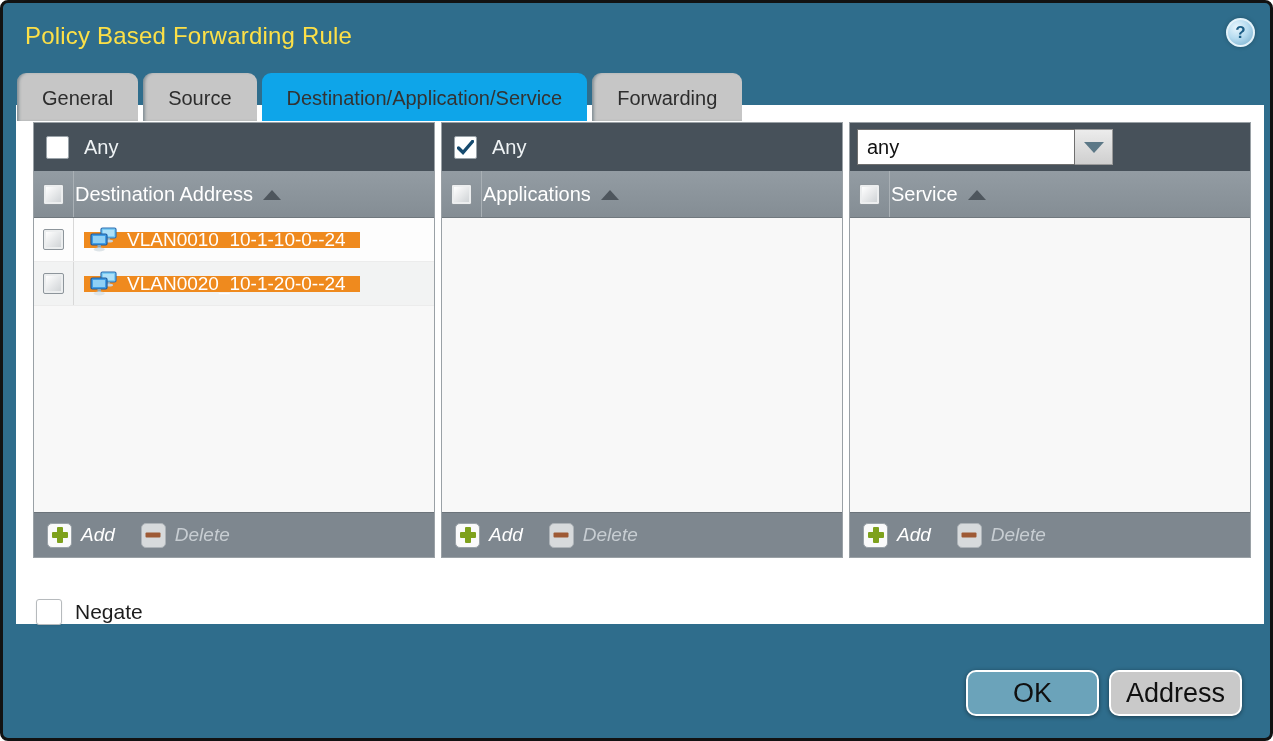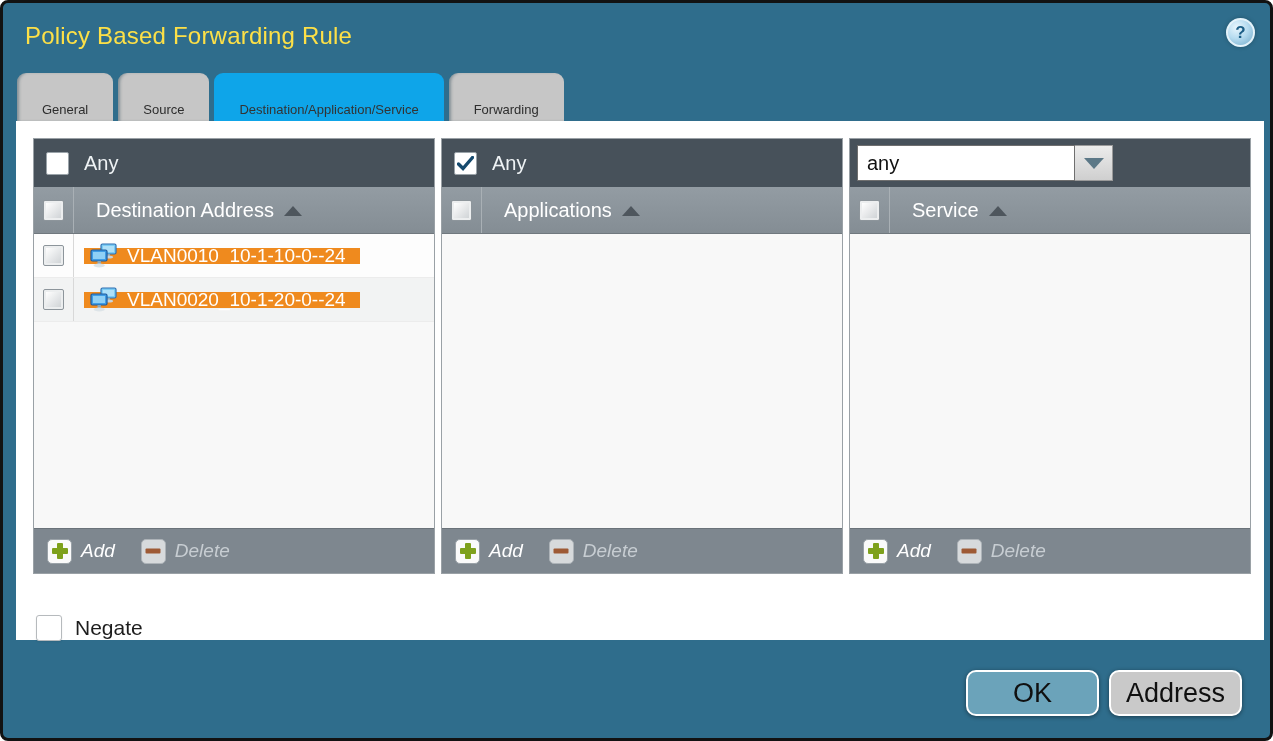--- a/index.html
+++ b/index.html
@@ -27,29 +27,29 @@
     display:flex; align-items:center; justify-content:center;
     box-shadow:0 0 4px rgba(0,0,0,.25);
     cursor:pointer;
   }
 
   
   .tabs { position:absolute; left:14px; top:70px; height:48px; display:flex; gap:5px; z-index:2; }
   .tab {
     background:#c6c6c6; color:#2d2d2d;
     border-radius:9px 9px 0 0;
-    padding:12px 25px; line-height:50px; font-size:13px;
+    padding:0 25px; line-height:50px; font-size:20px;
     box-shadow:inset 3px 0 3px -1px rgba(10,42,60,.35);
     cursor:pointer; white-space:nowrap;
   }
   .tab.active { background:#0ea5e9; color:#333; box-shadow:none; }
 
   
   .panel {
-    position:absolute; left:13px; top:118px; width:1248px; height:519px;
+    position:absolute; left:13px; top:102px; width:1248px; height:519px;
     background:#ffffff; z-index:1;
   }
 
   .columns { position:absolute; left:17px; top:17px; display:flex; gap:6px; }
   .col {
     width:402px; height:436px;
     border:1px solid #9aa1a6;
     display:flex; flex-direction:column;
     background:#f8f8f8;
   }
@@ -83,21 +83,21 @@
     background:linear-gradient(#939ca3,#848d94);
     border-bottom:1px solid #70787e;
     display:flex; align-items:center;
     color:#ffffff; font-size:20px;
   }
   .head-cb-cell {
     width:40px; height:100%; flex:0 0 40px;
     display:flex; align-items:center; justify-content:center;
     border-right:1px solid #a9b0b5;
   }
-  .head-label { margin-left:22px; }
+  .head-label { margin-left:1px; }
   .sort-up {
     width:0; height:0; margin-left:10px; margin-top:2px;
     border-left:9px solid transparent; border-right:9px solid transparent;
     border-bottom:10px solid #4e565d;
     cursor:pointer;
   }
 
   .col-body { flex:1 1 auto; background:#f8f8f8; overflow:hidden; }
   .row { height:44px; display:flex; align-items:center; border-bottom:1px solid #ececec; cursor:pointer; }
   .row:nth-child(odd) { background:#fdfdfd; }

